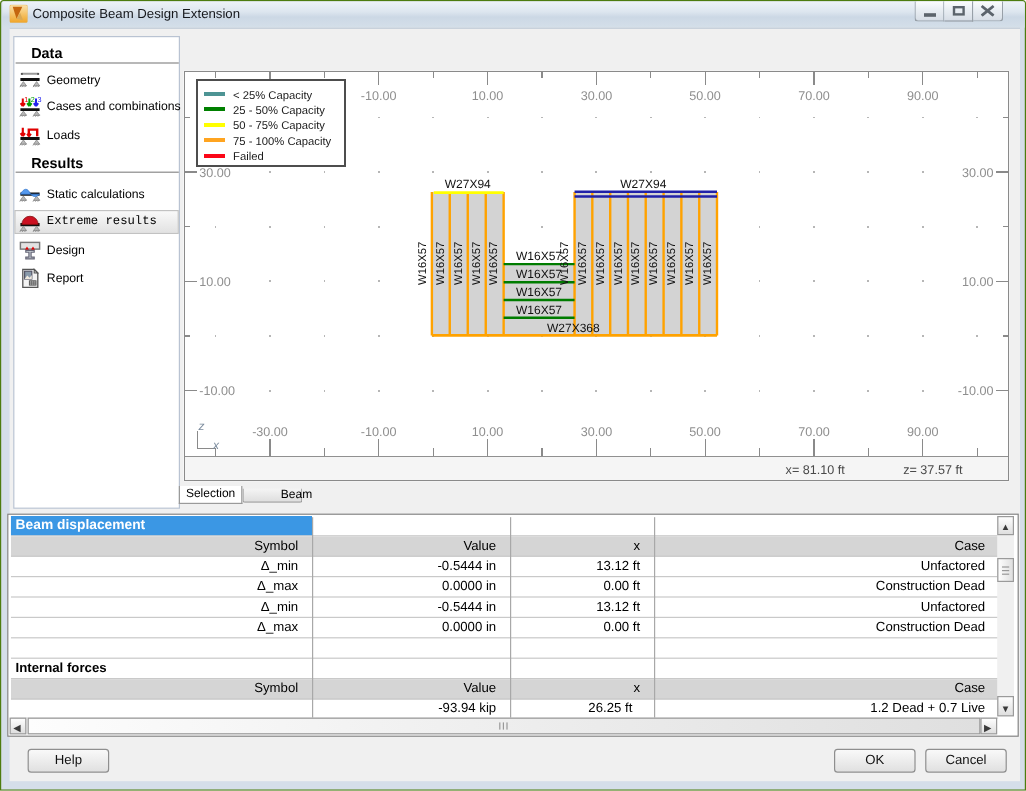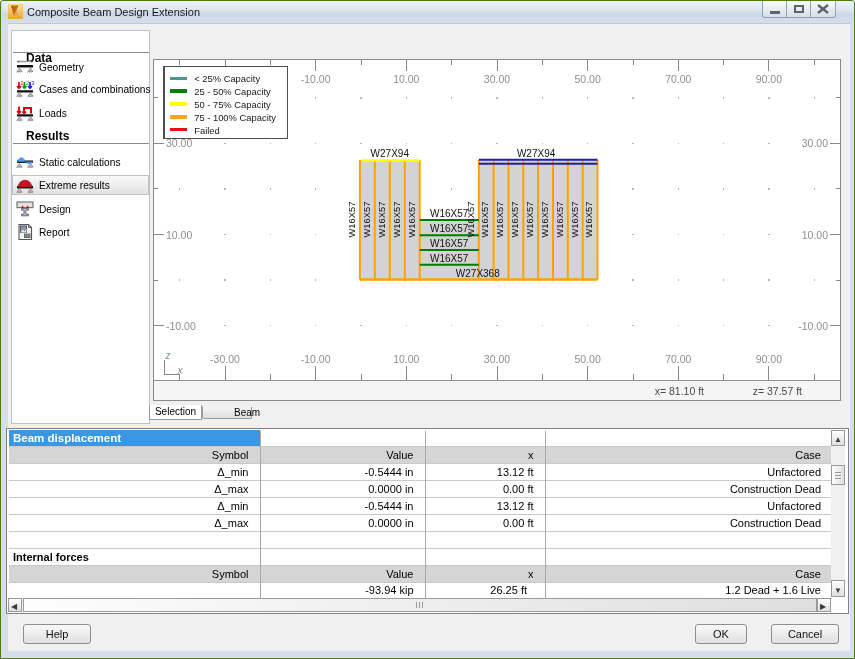--- a/index.html
+++ b/index.html
@@ -54,21 +54,21 @@
      <div class="wb" style="border-left:none;border-radius:0 0 3px 0;">
           <svg style="position:absolute;left:6px;top:3px;" width="12" height="10" viewBox="0 0 12 10">
             <path d="M1 1 L11 9 M11 1 L1 9" stroke="#5c646c" stroke-width="2.4"></path>
           </svg>
         </div>
    </div>
  </div>
  <div id="content">
 
 <div id="panel">
-  <div class="hdr" style="top:20px;">Data</div>
+  <div class="hdr" style="top:6px;">Data</div>
   <div class="rule" style="top:21px;"></div>
   <div class="pnl-item" style="top:25px;"><span class="ic"><svg width="20" height="18" viewBox="0 0 20 18">
               <line x1="3" y1="3.5" x2="17" y2="3.5" stroke="#9a9a9a" stroke-width="1.6"></line>
               <rect x="2.4" y="2.8" width="1.6" height="1.6" fill="#555"></rect>
               <rect x="16" y="2.8" width="1.6" height="1.6" fill="#555"></rect>
               <line x1="2" y1="8.2" x2="18" y2="8.2" stroke="#111" stroke-width="2.6"></line>
               <path d="M4.5 10 l-2.6 3.6 h5.2 z" fill="#b9b9b9" stroke="#8a8a8a" stroke-width="0.7"></path>
               <path d="M1.5 14.6 l1.4-1.6 M3.5 14.6 l1.4-1.6 M5.5 14.6 l1.4-1.6" stroke="#8a8a8a" stroke-width="0.8"></path>
               <path d="M15.5 10 l-2.6 3.6 h5.2 z" fill="#b9b9b9" stroke="#8a8a8a" stroke-width="0.7"></path>
               <path d="M12.5 14.6 l1.4-1.6 M14.5 14.6 l1.4-1.6 M16.5 14.6 l1.4-1.6" stroke="#8a8a8a" stroke-width="0.8"></path>
@@ -101,21 +101,21 @@
   <div class="pnl-item" style="top:120px;"><span class="ic"><svg width="20" height="18" viewBox="0 0 20 18">
               <line x1="2" y1="8.8" x2="18" y2="8.8" stroke="#111" stroke-width="2.6"></line>
               <path d="M4.5 10.4 l-2.6 3.6 h5.2 z" fill="#b9b9b9" stroke="#8a8a8a" stroke-width="0.7"></path>
               <path d="M1.5 15.0 l1.4-1.6 M3.5 15.0 l1.4-1.6 M5.5 15.0 l1.4-1.6" stroke="#8a8a8a" stroke-width="0.8"></path>
               <path d="M15.5 10.4 l-2.6 3.6 h5.2 z" fill="#b9b9b9" stroke="#8a8a8a" stroke-width="0.7"></path>
               <path d="M12.5 15.0 l1.4-1.6 M14.5 15.0 l1.4-1.6 M16.5 15.0 l1.4-1.6" stroke="#8a8a8a" stroke-width="0.8"></path>
               <path d="M2 8.8 C 5 3.5, 8 3.2, 10.5 8.8 Z" fill="#5599ee" stroke="#3377cc" stroke-width="0.6"></path>
               <path d="M10.5 8.8 C 13 11.5, 15.5 11.3, 18 8.8 Z" fill="#5599ee" stroke="#3377cc" stroke-width="0.6"></path>
             </svg></span>Static calculations</div>
   <div id="hilite"></div>
-  <div class="pnl-item" style="top:143px;"><span class="ic"><svg width="20" height="18" viewBox="0 0 20 18">
+  <div class="pnl-item" style="top:143px;font-family:Liberation Mono, monospace;"><span class="ic"><svg width="20" height="18" viewBox="0 0 20 18">
               <line x1="2" y1="11.2" x2="18" y2="11.2" stroke="#111" stroke-width="2.6"></line>
               <path d="M4.5 12.6 l-2.6 3.6 h5.2 z" fill="#b9b9b9" stroke="#8a8a8a" stroke-width="0.7"></path>
               <path d="M1.5 17.2 l1.4-1.6 M3.5 17.2 l1.4-1.6 M5.5 17.2 l1.4-1.6" stroke="#8a8a8a" stroke-width="0.8"></path>
               <path d="M15.5 12.6 l-2.6 3.6 h5.2 z" fill="#b9b9b9" stroke="#8a8a8a" stroke-width="0.7"></path>
               <path d="M12.5 17.2 l1.4-1.6 M14.5 17.2 l1.4-1.6 M16.5 17.2 l1.4-1.6" stroke="#8a8a8a" stroke-width="0.8"></path>
               <path d="M3.2 11 a6.8 6.8 0 0 1 13.6 0 z" fill="#cc1122" stroke="#881111" stroke-width="0.7"></path>
             </svg></span>Extreme results</div>
   <div class="pnl-item" style="top:167px;"><span class="ic"><svg width="20" height="18" viewBox="0 0 20 18">
               <rect x="2" y="2" width="16" height="5.6" fill="#e3e3e3" stroke="#777" stroke-width="1.2"></rect>
               <path d="M7.5 5.5 l-1.7 2.6 h3.4 z M12.5 5.5 l-1.7 2.6 h3.4 z" fill="#e00000"></path>
@@ -411,21 +411,21 @@
           </div>
 <div style="position:absolute;left:0;top:136px;width:823px;height:17px;background:#d5d5d5;border-bottom:1px solid #c9c9c9;">
             <div style="position:absolute;left:0px;top:0;width:244.5px;height:16px;line-height:16px;text-align:right;padding-right:5px;color:#000;overflow:hidden;">Symbol</div>
             <div style="position:absolute;left:250.5px;top:0;width:159px;height:16px;line-height:16px;text-align:right;padding-right:5px;color:#000;overflow:hidden;">Value</div>
             <div style="position:absolute;left:415.5px;top:0;width:114px;height:16px;line-height:16px;text-align:right;padding-right:5px;color:#000;overflow:hidden;">x</div>
             <div style="position:absolute;left:535.5px;top:0;width:281.5px;height:16px;line-height:16px;text-align:right;padding-right:5px;color:#000;overflow:hidden;">Case</div>
           </div>
 <div style="position:absolute;left:0;top:153px;width:823px;height:16px;border-bottom:1px solid #c9c9c9;">
             <div style="position:absolute;left:250.5px;top:0;width:159px;height:15px;line-height:15px;text-align:right;padding-right:5px;color:#000;overflow:hidden;">-93.94 kip</div>
             <div style="position:absolute;left:409px;top:0;width:114px;height:15px;line-height:15px;text-align:right;padding-right:5px;color:#000;overflow:hidden;">26.25 ft</div>
-            <div style="position:absolute;left:535.5px;top:0;width:281.5px;height:15px;line-height:15px;text-align:right;padding-right:5px;color:#000;overflow:hidden;">1.2 Dead + 1.6 Live</div>
+            <div style="position:absolute;left:535.5px;top:0;width:281.5px;height:15px;line-height:15px;text-align:right;padding-right:5px;color:#000;overflow:hidden;">1.2 Dead + 0.7 Live</div>
           </div>
       <div id="bluebar">Beam displacement</div>
       <div class="colline" style="left:250.5px;"></div>
       <div class="colline" style="left:415.5px;"></div>
       <div class="colline" style="left:535.5px;"></div>
     </div>
     <div style="position:absolute;left:824px;top:1px;width:14px;height:167px;background:#f0f0f0;">
       <div class="sbbox" style="left:0;top:0;width:14px;height:16px;">
             <div style="position:absolute;font-size:8px;color:#3a3a3a;text-align:center;left:0;top:4px;width:12px;">▲</div>
           </div>
@@ -443,16 +443,16 @@
       <div class="sbboxh" style="left:15px;top:0;width:794px;height:14px;">
             <div style="position:absolute;left:392px;top:3px;width:1px;height:6px;background:#999;box-shadow:3px 0 #999, 6px 0 #999;"></div>
           </div>
       <div class="sbbox" style="left:809px;top:0;width:14px;height:14px;">
             <div style="position:absolute;font-size:8px;color:#3a3a3a;text-align:center;left:2px;top:3px;">▶</div>
           </div>
     </div>
   </div>
   <div id="footer">
     <div class="btn" style="left:15px;top:600px;position:absolute;width:68px;height:20px;background:linear-gradient(#f9f9f9,#e0e0e0);border:1px solid #8e8e8e;border-radius:3px;font-size:11px;text-align:center;line-height:18px;">Help</div>
-    <div class="btn" style="left:687px;top:600px;position:absolute;width:52px;height:20px;background:linear-gradient(#f9f9f9,#e0e0e0);border:1px solid #8e8e8e;border-radius:3px;font-size:11px;text-align:center;line-height:18px;">OK</div>
+    <div class="btn" style="left:687px;top:600px;position:absolute;width:68px;height:20px;background:linear-gradient(#f9f9f9,#e0e0e0);border:1px solid #8e8e8e;border-radius:3px;font-size:11px;text-align:center;line-height:18px;">OK</div>
     <div class="btn" style="left:763px;top:600px;position:absolute;width:68px;height:20px;background:linear-gradient(#f9f9f9,#e0e0e0);border:1px solid #8e8e8e;border-radius:3px;font-size:11px;text-align:center;line-height:18px;">Cancel</div>
   </div>
  </div>
 </div>
 </body></html>

